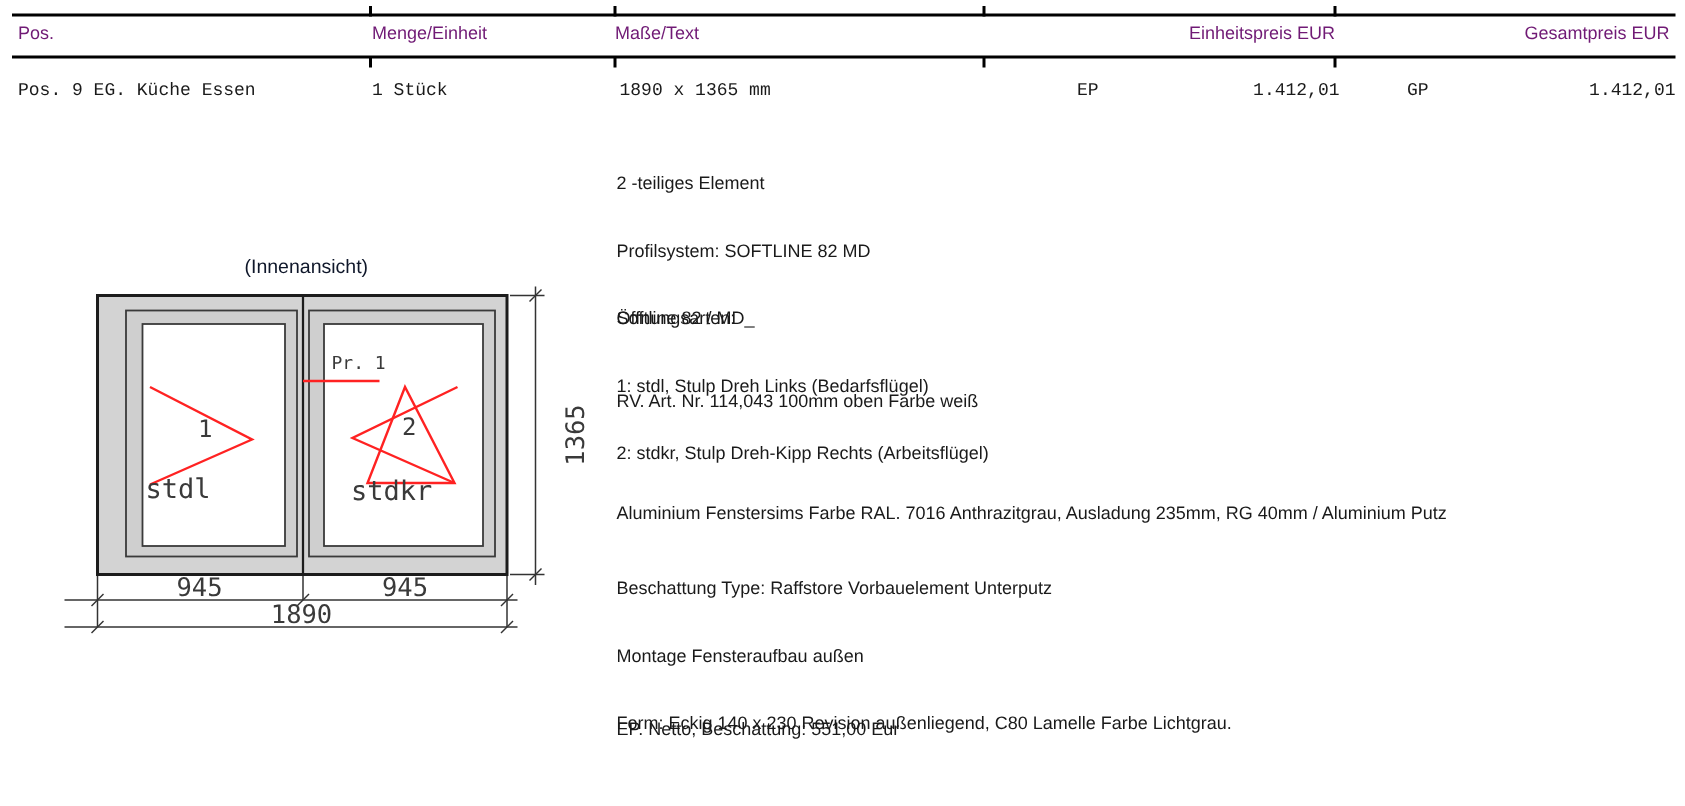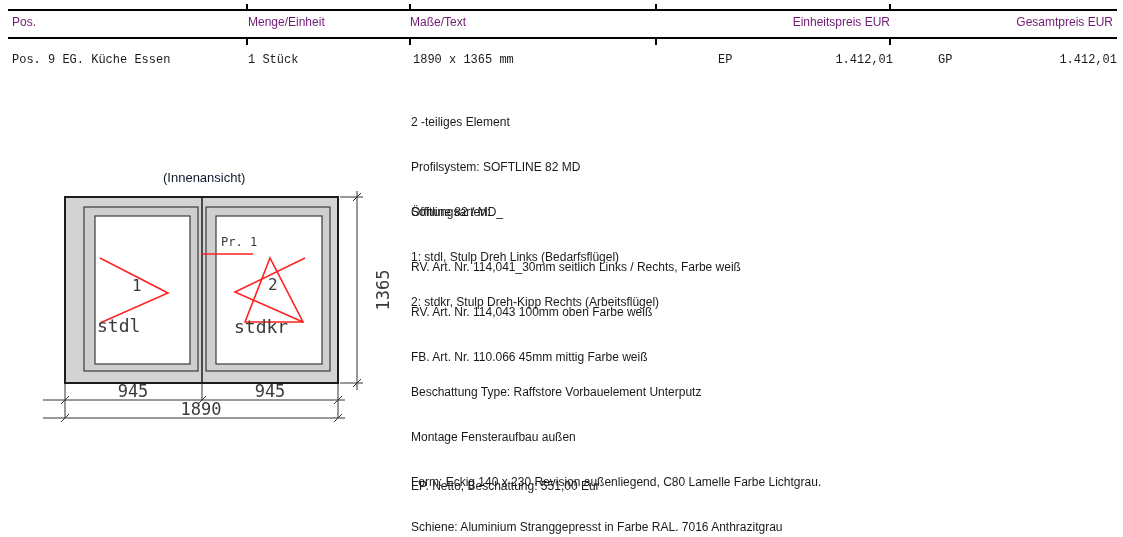--- a/index.html
+++ b/index.html
@@ -51,33 +51,31 @@
   <div>Öffnungsarten:</div>
   <div>1: stdl, Stulp Dreh Links (Bedarfsflügel)</div>
   <div>2: stdkr, Stulp Dreh-Kipp Rechts (Arbeitsflügel)</div>
 </div>
 
 <div class="tb" style="left:411px;top:175px">
   <div class="b">Softline 82 / MD_</div>
 </div>
 
 <div class="tb" style="left:411px;top:230px">
-  <div>RV. Art. Nr. 114,041_30mm seitlich Links / Rechts, Farbe weiß</div>
   <div>RV. Art. Nr. 114,043 100mm oben Farbe weiß</div>
-  <div>FB. Art. Nr. 110.066 45mm mittig Farbe weiß</div>
 </div>
 
 <div class="tb" style="left:411px;top:305px">
+  <div>Aluminium Fenstersims Farbe RAL. 7016 Anthrazitgrau, Ausladung 235mm, RG 40mm / Aluminium Putz</div>
 </div>
 
 <div class="tb" style="left:411px;top:355px">
   <div class="b">Beschattung Type: Raffstore Vorbauelement Unterputz</div>
   <div>Montage Fensteraufbau außen</div>
   <div>Form: Eckig 140 x 230 Revision außenliegend, C80 Lamelle Farbe Lichtgrau.</div>
-  <div>Schiene: Aluminium Stranggepresst in Farbe RAL. 7016 Anthrazitgrau</div>
   
 </div>
 
 <div class="tb" style="left:411px;top:449px">
   <div>EP. Netto, Beschattung: 551,00 Eur</div>
   
   
   
 </div>
 

